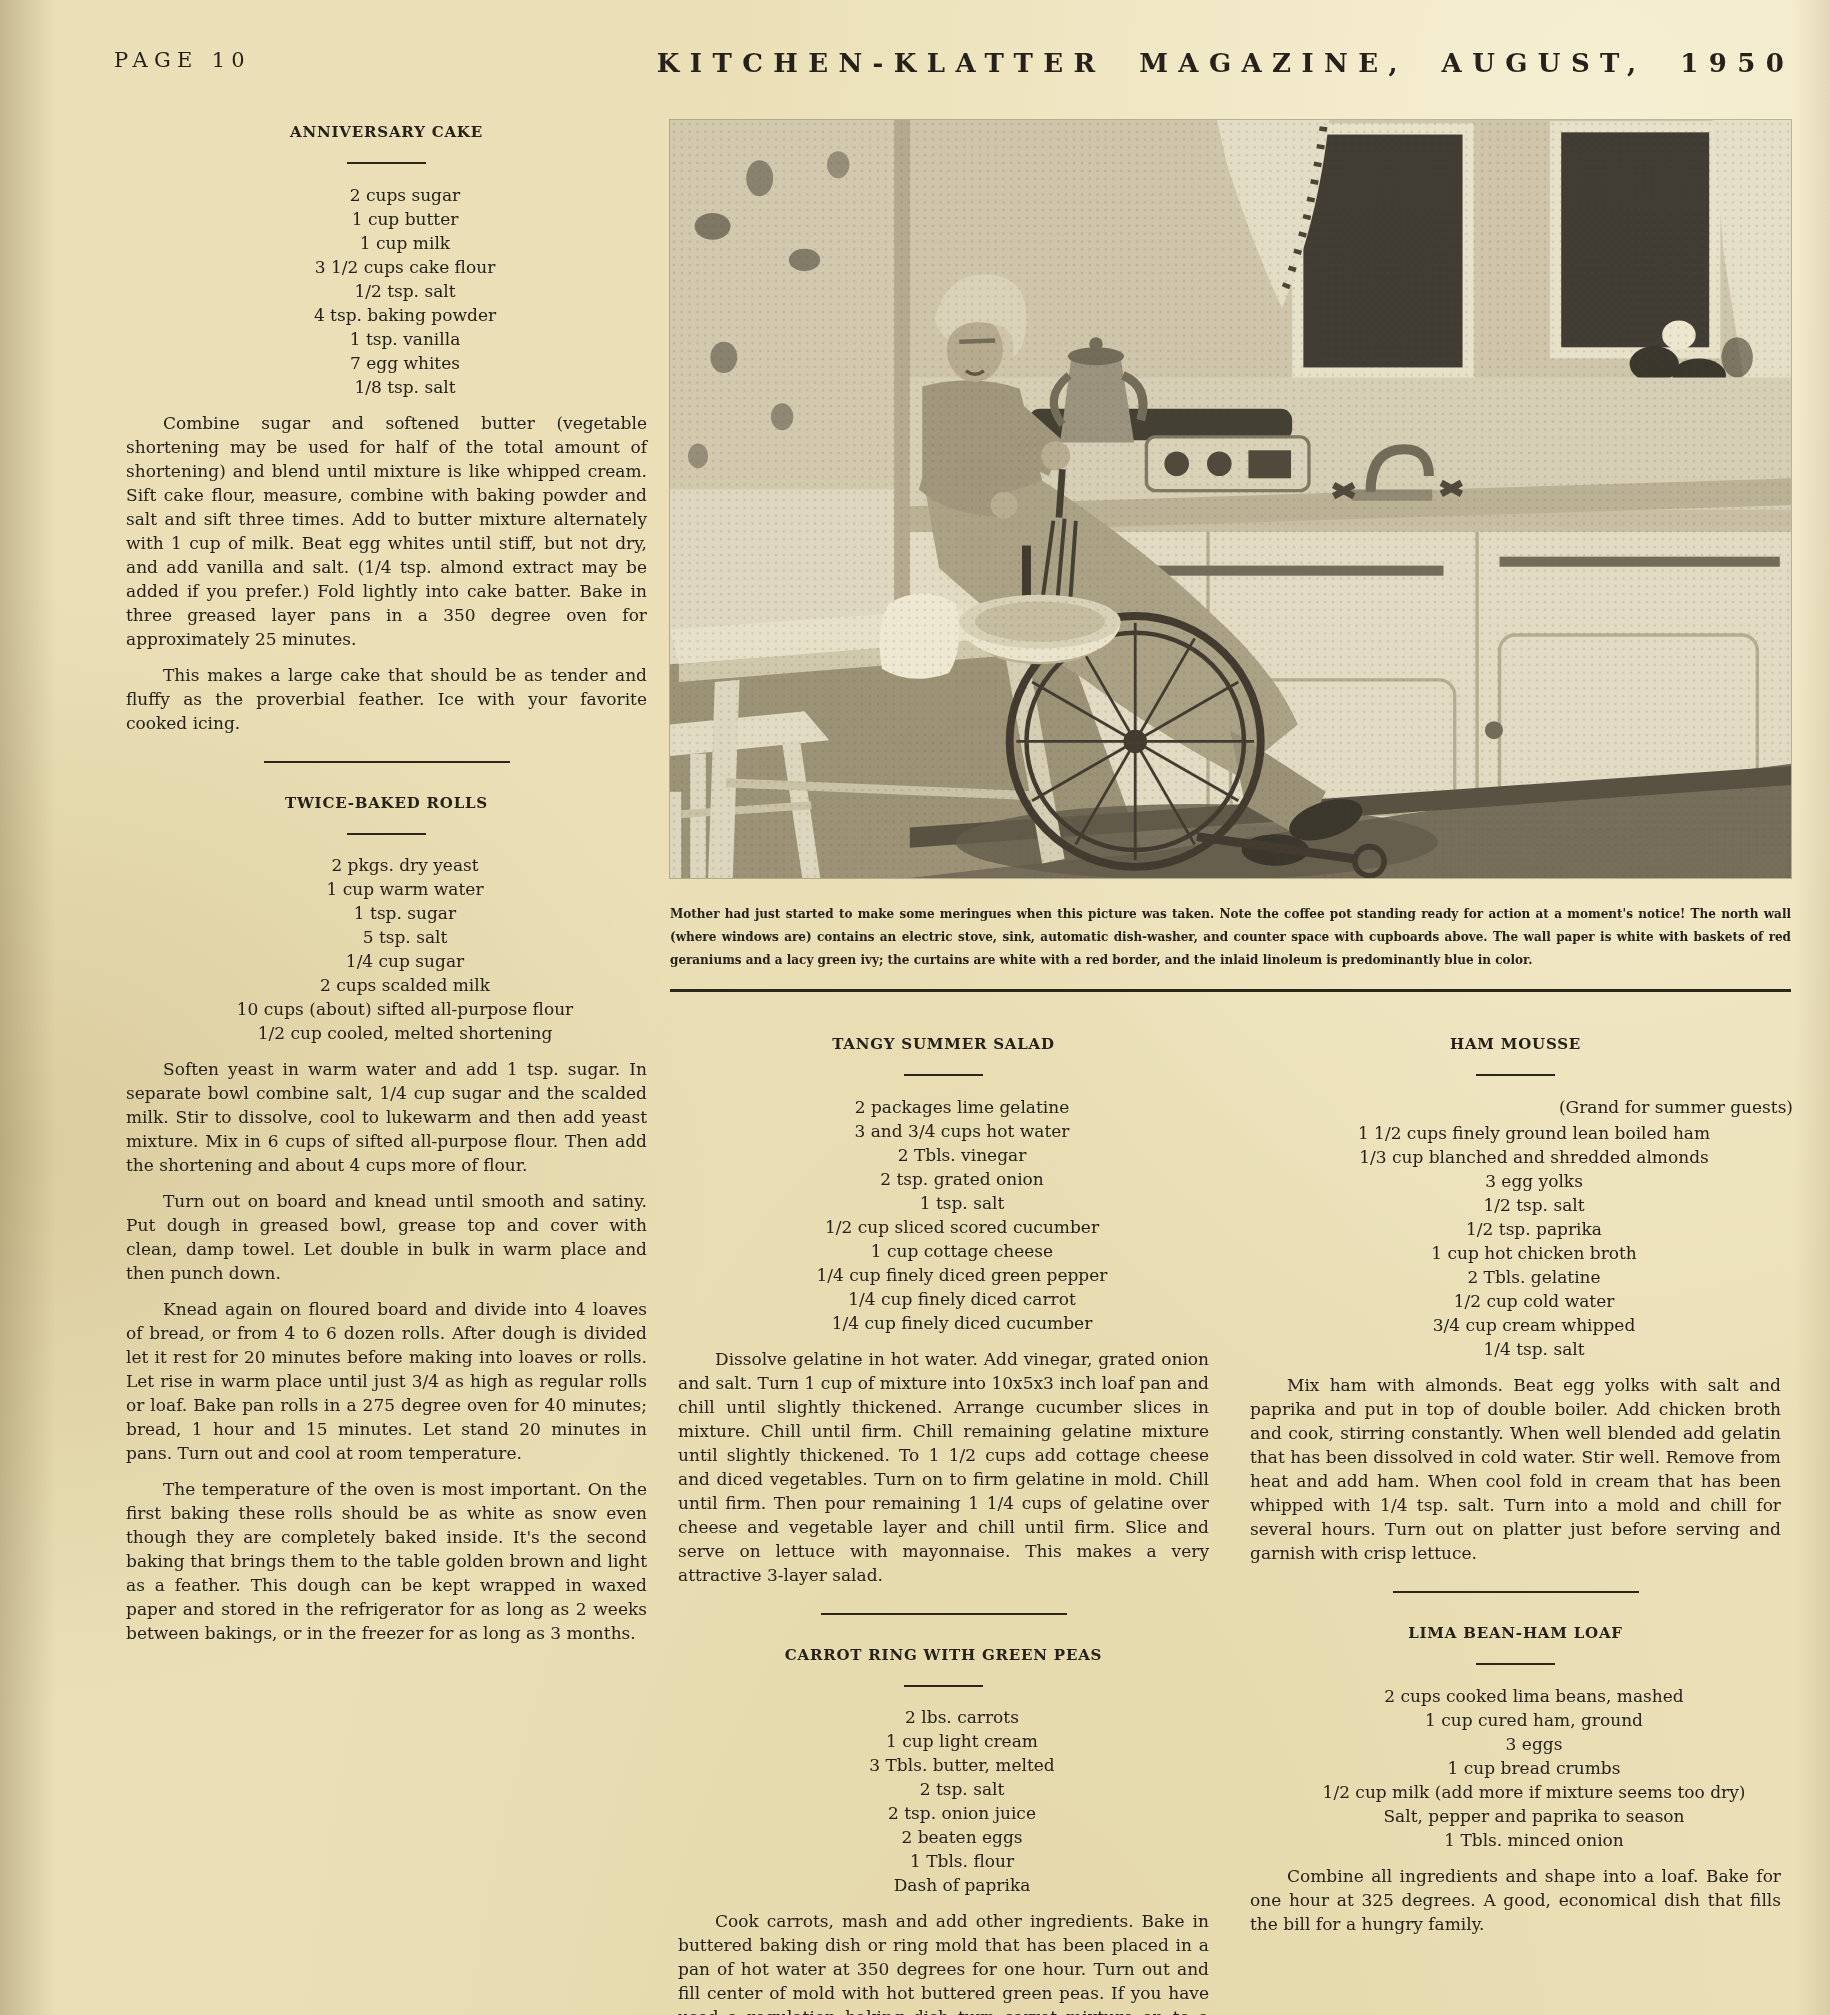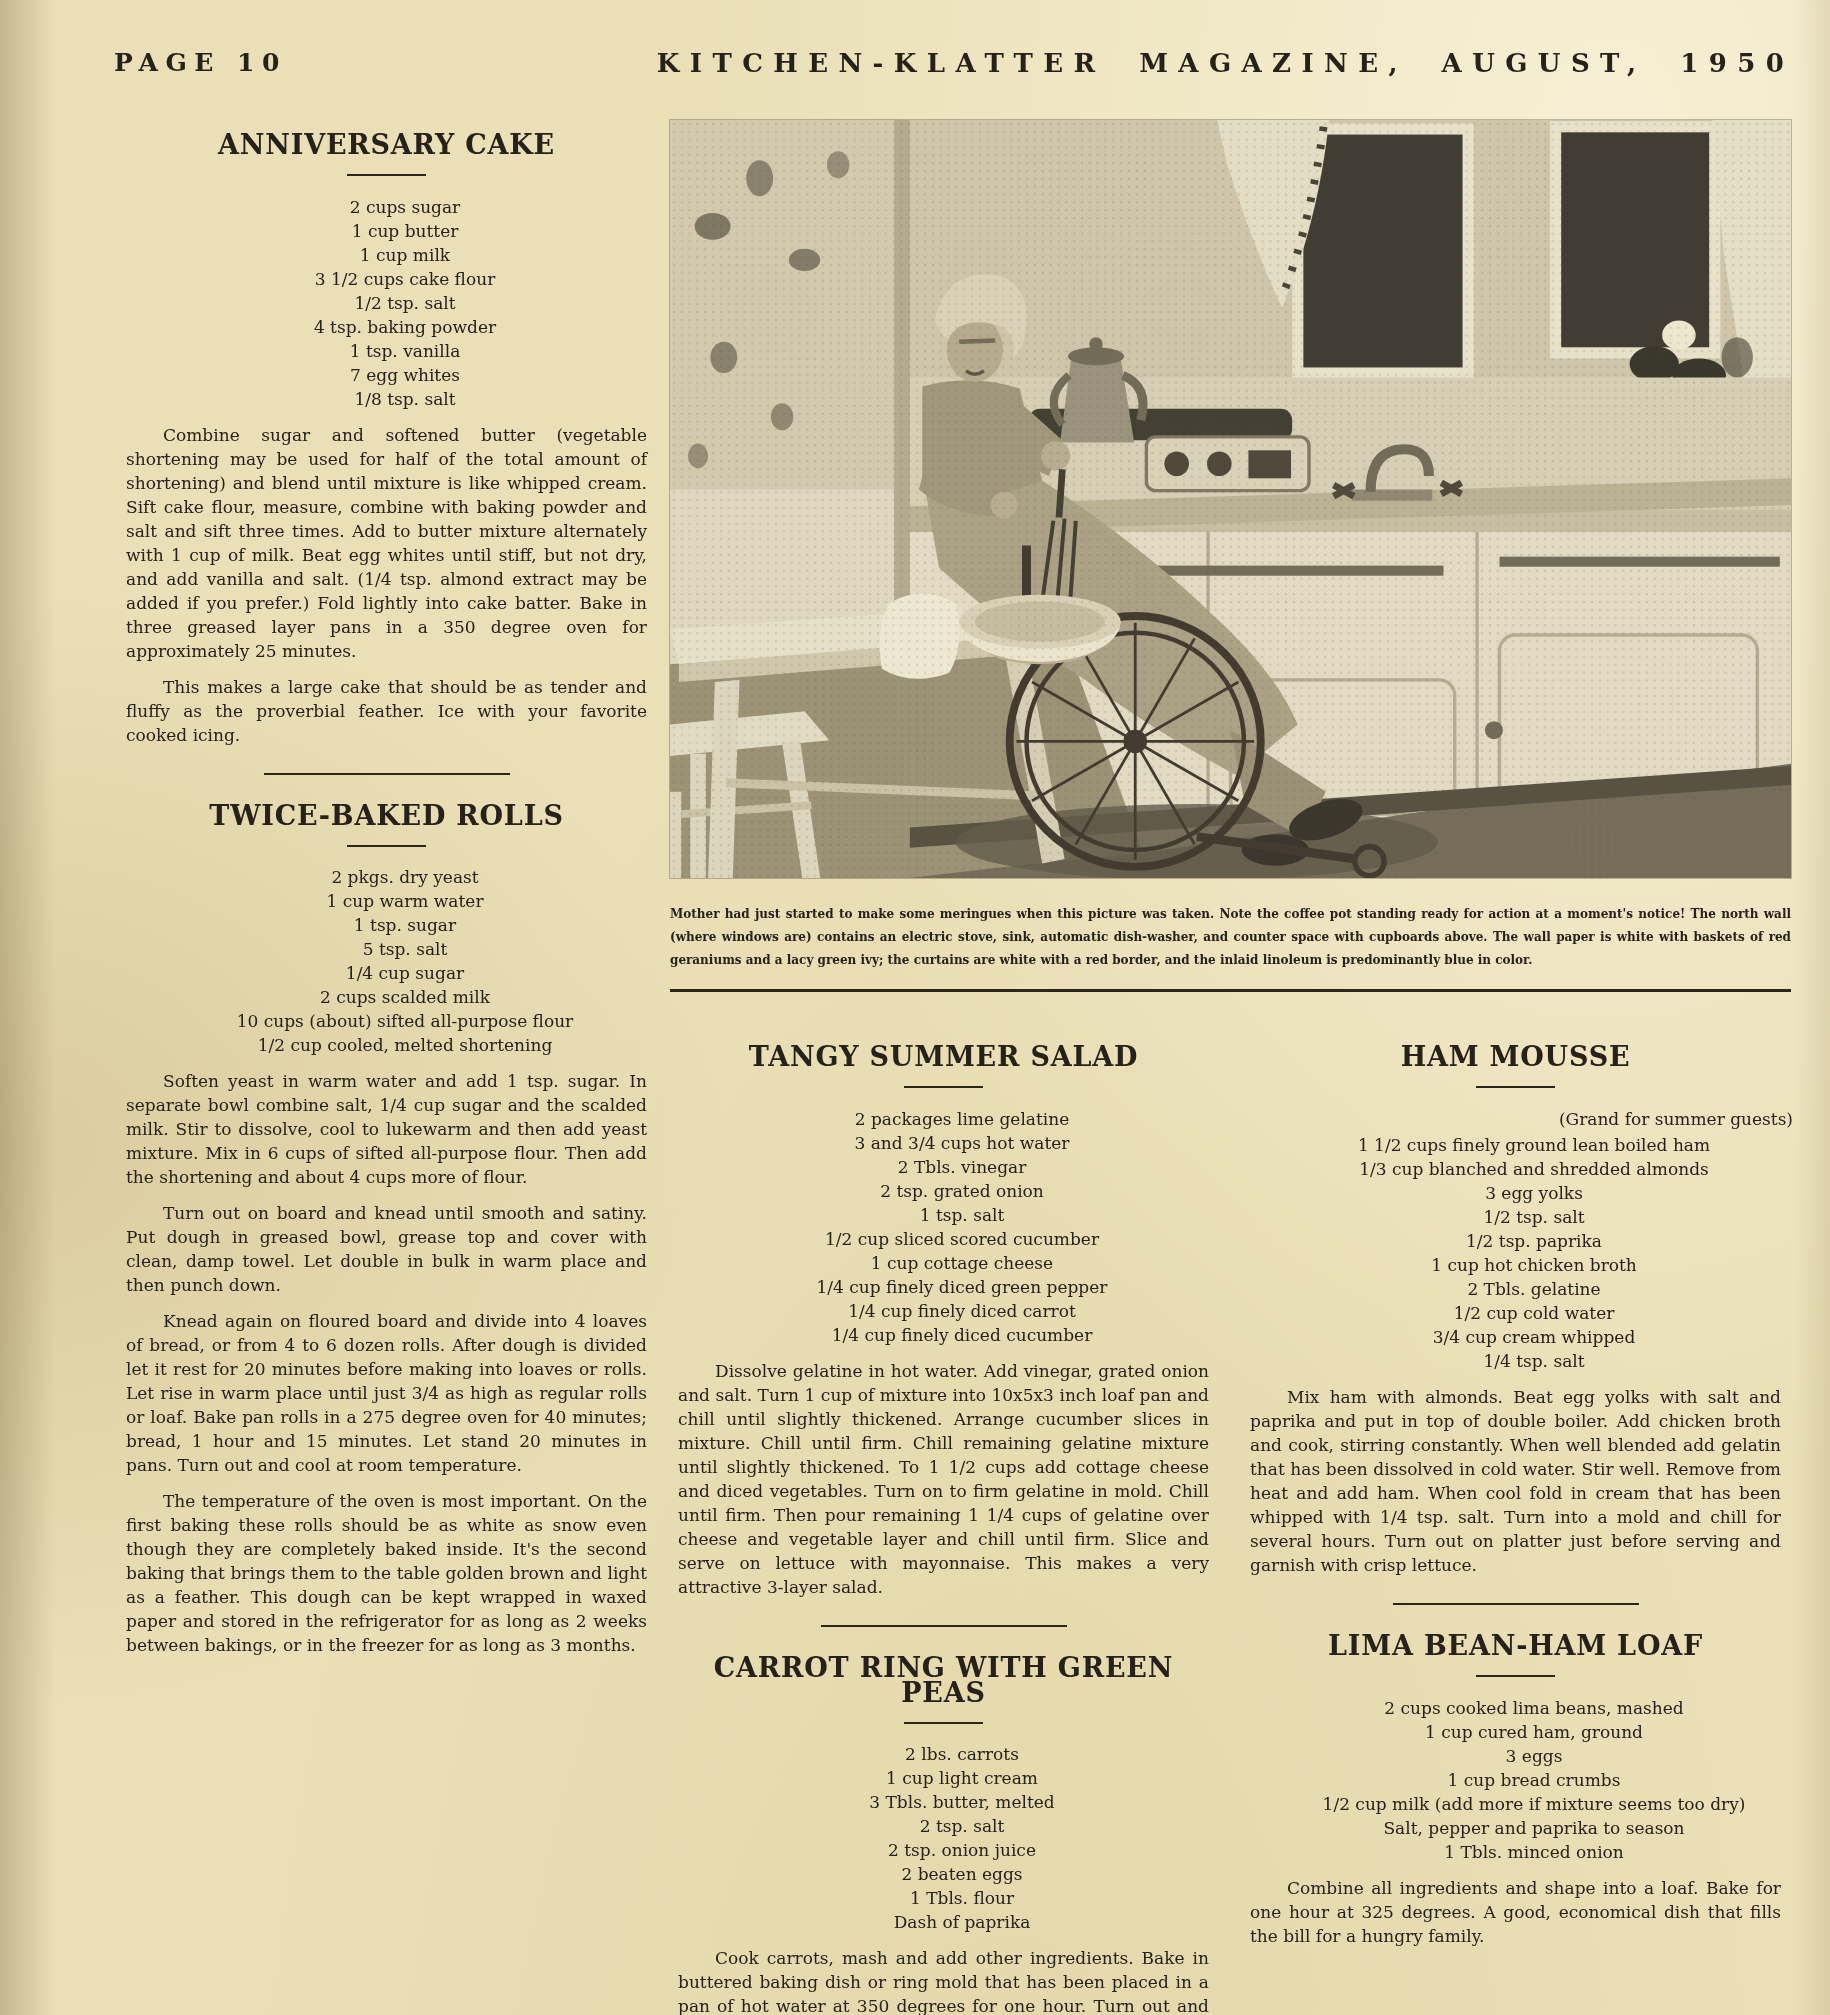--- a/index.html
+++ b/index.html
@@ -12,30 +12,30 @@
       radial-gradient(ellipse at 0% 45%, rgba(205,188,138,.55) 0%, rgba(205,188,138,0) 28%),
       radial-gradient(ellipse at 55% 100%, rgba(222,208,160,.6) 0%, rgba(222,208,160,0) 55%),
       #eadfb6;
   }
   .page{position:relative;width:1830px;height:2557px;overflow:hidden;}
   .page::before{content:"";position:absolute;left:0;top:0;bottom:0;width:56px;
     background:linear-gradient(90deg, rgba(110,92,52,.30), rgba(110,92,52,0));pointer-events:none;}
   .page::after{content:"";position:absolute;right:0;top:0;bottom:0;width:36px;
     background:linear-gradient(270deg, rgba(120,100,60,.14), rgba(120,100,60,0));pointer-events:none;}
 
-  .page-label{position:absolute;left:114px;top:48px;font-size:25px;font-weight:bold;letter-spacing:.30em;}
+  .page-label{position:absolute;left:114px;top:48px;font-size:21px;font-weight:normal;letter-spacing:.30em;}
   .masthead{position:absolute;left:653px;top:48px;width:1145px;text-align:center;
     font-size:26px;font-weight:bold;letter-spacing:.40em;word-spacing:.55em;white-space:nowrap;}
 
   .col{position:absolute;font-size:17px;line-height:24px;}
   .col-left {left:114px; top:120px; width:545px;}
   .col-mid  {left:666px;top:1032px;width:555px;}
   .col-right{left:1238px;top:1032px;width:555px;}
 
-  .recipe-title{font-size:27px;font-weight:bold;text-align:center;letter-spacing:0.8px;line-height:25px;margin:12px;}
+  .recipe-title{font-size:15px;font-weight:bold;text-align:center;letter-spacing:0.8px;line-height:25px;margin:0;}
   .rule-short{width:79px;height:2px;background:#2c2619;margin:17px auto 18.5px auto;}
   .rule-long{width:246px;height:2.4px;background:#2c2619;margin:26px auto 28px auto;}
   .ing-list{margin:2.4px 0 8px 0;}
   .ing{padding-left:106px;text-indent:-69px;text-align:center;}
   .para{text-align:justify;text-indent:37px;margin:12px;}
   .subtitle{text-align:right;margin:0 0 0.8px 0;}
 
   .photo-block{position:absolute;left:670px;top:120px;width:1121px;}
   .photo-frame{width:1121px;height:758px;outline:0.4px solid rgba(80,68,44,.35);
     box-shadow:0 0 16px rgba(90,76,44,.18) inset;background:#c6bca2;}

